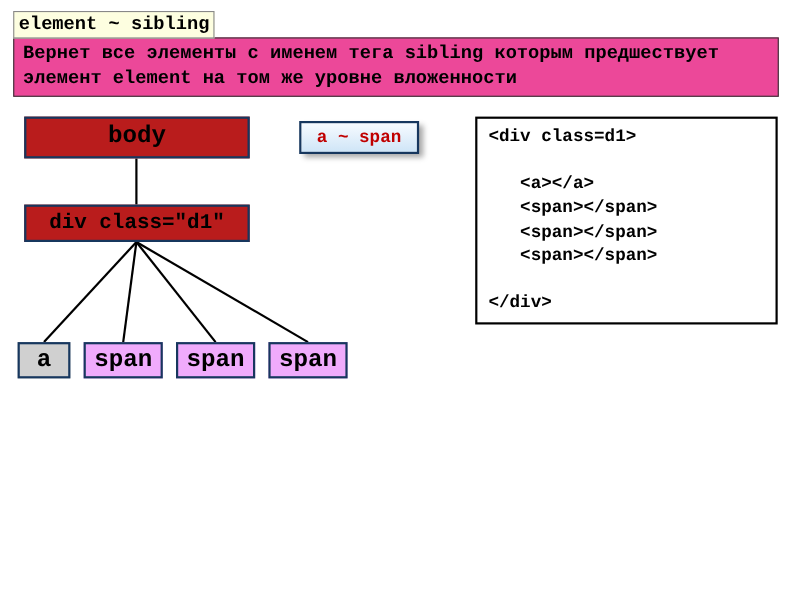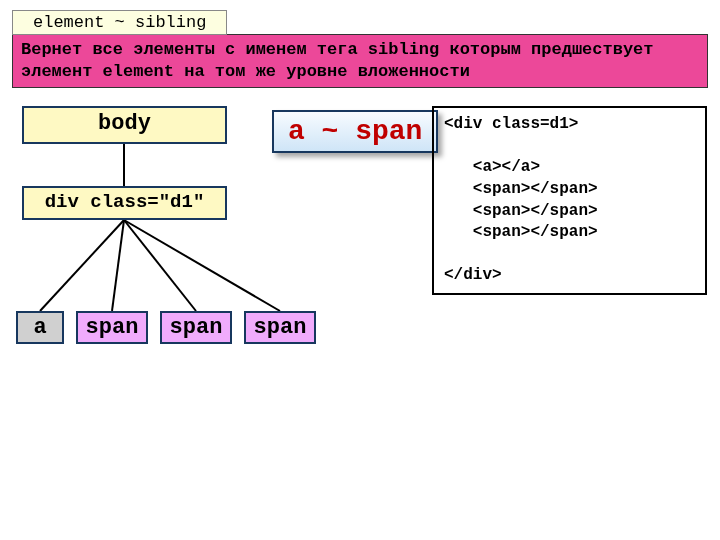--- a/index.html
+++ b/index.html
@@ -10,22 +10,22 @@
     font-size: 17px;
     background: #fff;
     width: 720px;
     height: 540px;
     position: relative;
   }
   .title-box {
     display: inline-block;
     background: #fdfee0;
     border: 1px solid #888;
-    padding: 2px 20px;
-    font-weight: normal;
+    padding: 2px 4px;
+    font-weight: bold;
     position: relative;
     z-index: 2;
   }
   .desc-box {
     border: 1px solid #333;
     background: #ec4899;
     padding: 4px 8px;
     margin-top: -1px;
     font-weight: bold;
     line-height: 1.3;
@@ -36,21 +36,21 @@
   }
   .left-area {
     position: absolute;
     left: 0;
     top: 0;
     width: 380px;
     height: 280px;
   }
   .node {
     position: absolute;
-    background: #fef9c3;
+    background: #b91c1c;
     border: 2px solid #17375e;
     text-align: center;
     font-weight: bold;
     font-size: 22px;
     line-height: 1.1;
     padding: 4px 0;
   }
   .node-body { left: 10px; top: 0; width: 205px; height: 38px; }
   .node-div  { left: 10px; top: 80px; width: 205px; height: 34px; font-size: 19px; }
   .leaf {
@@ -76,21 +76,21 @@
   svg.lines line { stroke: #000; stroke-width: 2; }
 
   .selector-badge {
     position: absolute;
     left: 260px;
     top: 4px;
     border: 2px solid #17375e;
     background: linear-gradient(#f7fbff, #cfe5f7);
     color: #c00000;
     font-weight: bold;
-    font-size: 28px;
+    font-size: 16px;
     padding: 4px 14px;
     box-shadow: 4px 4px 5px rgba(0,0,0,0.35);
   }
 
   .code-box {
     position: absolute;
     left: 420px;
     top: 0;
     width: 275px;
     border: 2px solid #000;

